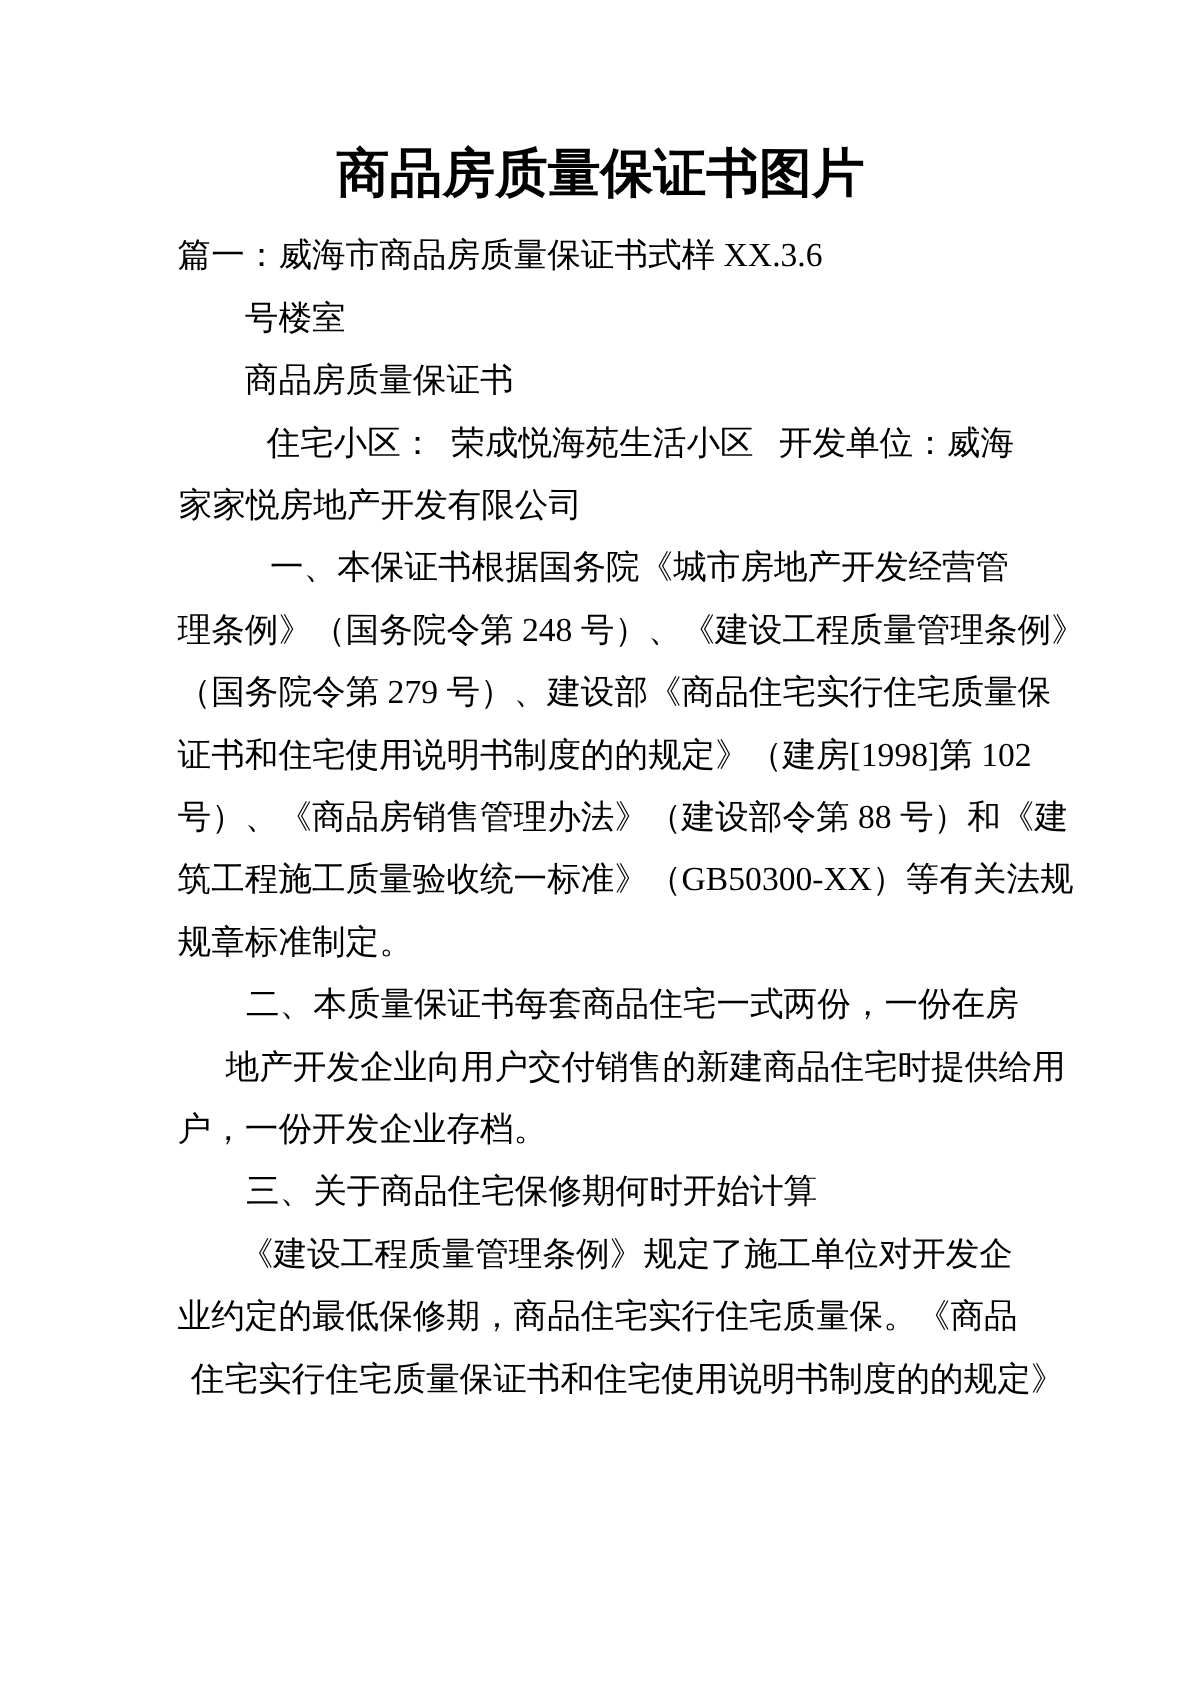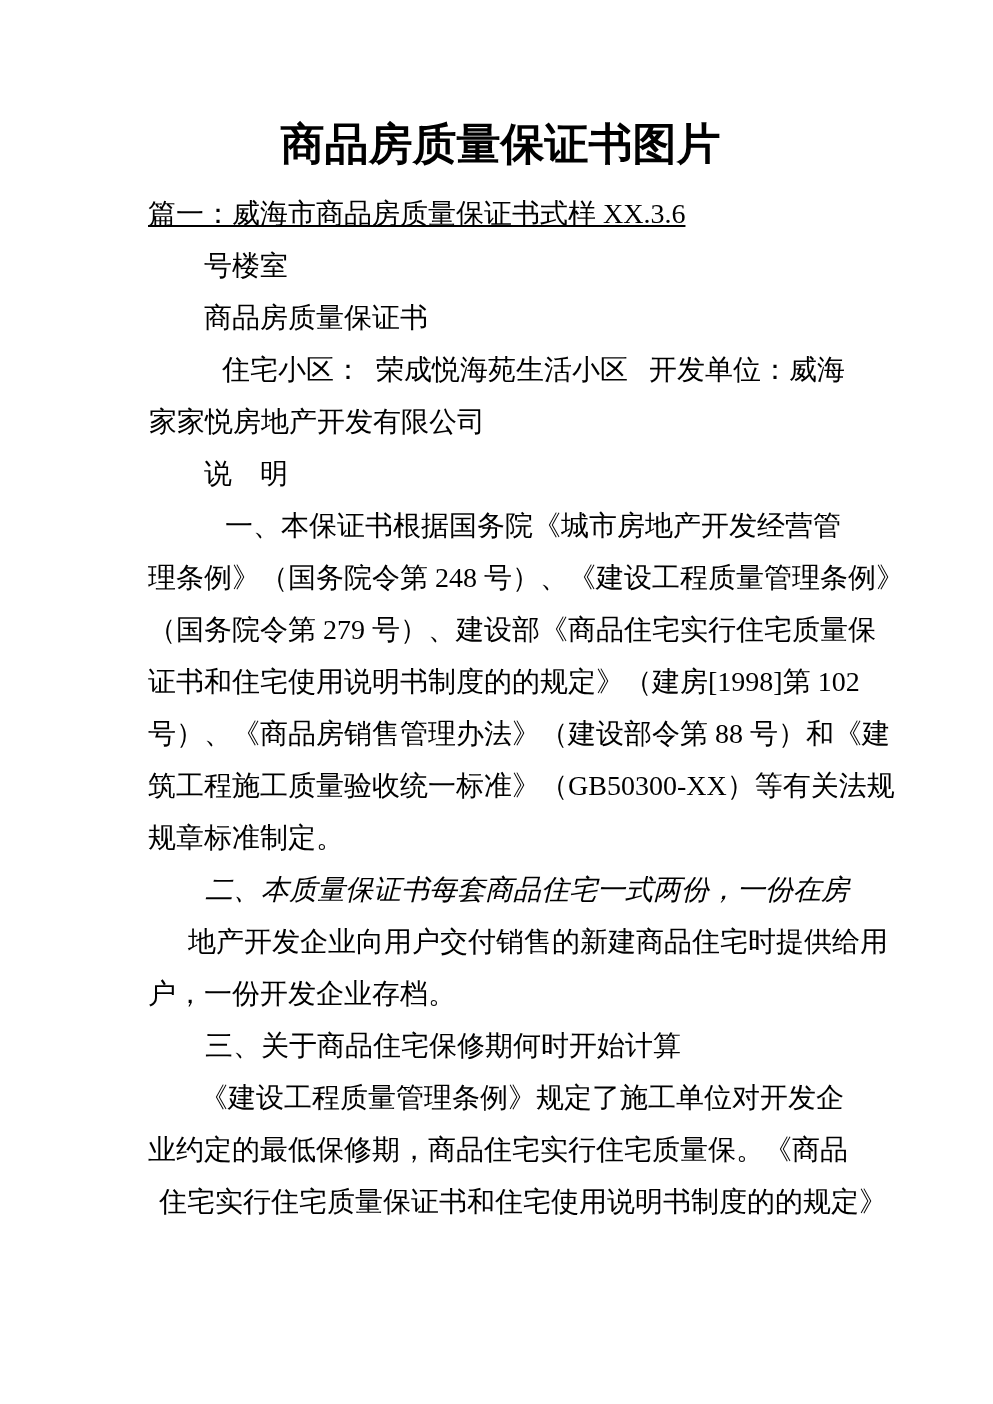--- a/index.html
+++ b/index.html
@@ -41,34 +41,33 @@
     white-space: pre;
     font-weight: 400;
   }
 </style>
 </head>
 <body>
 
 <div class="page">
   <h1 class="doc-title">商品房质量保证书图片</h1>
   <div class="doc-body">
-      <div class="line" style="padding-left: 0px; text-decoration: underline;">篇一：威海市商品房质量保证书式样 XX.3.6</div>
+      <div class="line" style="padding-left: 0px;">篇一：威海市商品房质量保证书式样 XX.3.6</div>
       <div class="line" style="padding-left: 56px;">号楼室</div>
       <div class="line" style="padding-left: 56px;">商品房质量保证书</div>
       <div class="line" style="padding-left: 74px;">住宅小区：  荣成悦海苑生活小区   开发单位：威海</div>
       <div class="line" style="padding-left: 1px;">家家悦房地产开发有限公司</div>
-      <div class="line" style="padding-left: 56px;">说　明</div>
       <div class="line" style="padding-left: 77px;">一、本保证书根据国务院《城市房地产开发经营管</div>
       <div class="line" style="padding-left: 0px;">理条例》（国务院令第 248 号）、《建设工程质量管理条例》</div>
       <div class="line" style="padding-left: 0px;">（国务院令第 279 号）、建设部《商品住宅实行住宅质量保</div>
       <div class="line" style="padding-left: 0px;">证书和住宅使用说明书制度的的规定》（建房[1998]第 102</div>
       <div class="line" style="padding-left: 0px;">号）、《商品房销售管理办法》（建设部令第 88 号）和《建</div>
       <div class="line" style="padding-left: 0px;">筑工程施工质量验收统一标准》（GB50300-XX）等有关法规</div>
       <div class="line" style="padding-left: 0px;">规章标准制定。</div>
-      <div class="line" style="padding-left: 57px; font-style: italic;">二、本质量保证书每套商品住宅一式两份，一份在房</div>
+      <div class="line" style="padding-left: 57px;">二、本质量保证书每套商品住宅一式两份，一份在房</div>
       <div class="line" style="padding-left: 0px; margin-left: 40px;">地产开发企业向用户交付销售的新建商品住宅时提供给用</div>
       <div class="line" style="padding-left: 0px;">户，一份开发企业存档。</div>
       <div class="line" style="padding-left: 57px;">三、关于商品住宅保修期何时开始计算</div>
       <div class="line" style="padding-left: 52px;">《建设工程质量管理条例》规定了施工单位对开发企</div>
       <div class="line" style="padding-left: 0px;">业约定的最低保修期，商品住宅实行住宅质量保。《商品</div>
       <div class="line" style="padding-left: 0px; margin-left: 11px;">住宅实行住宅质量保证书和住宅使用说明书制度的的规定》</div>
     </div>
 </div>
 
 </body></html>

